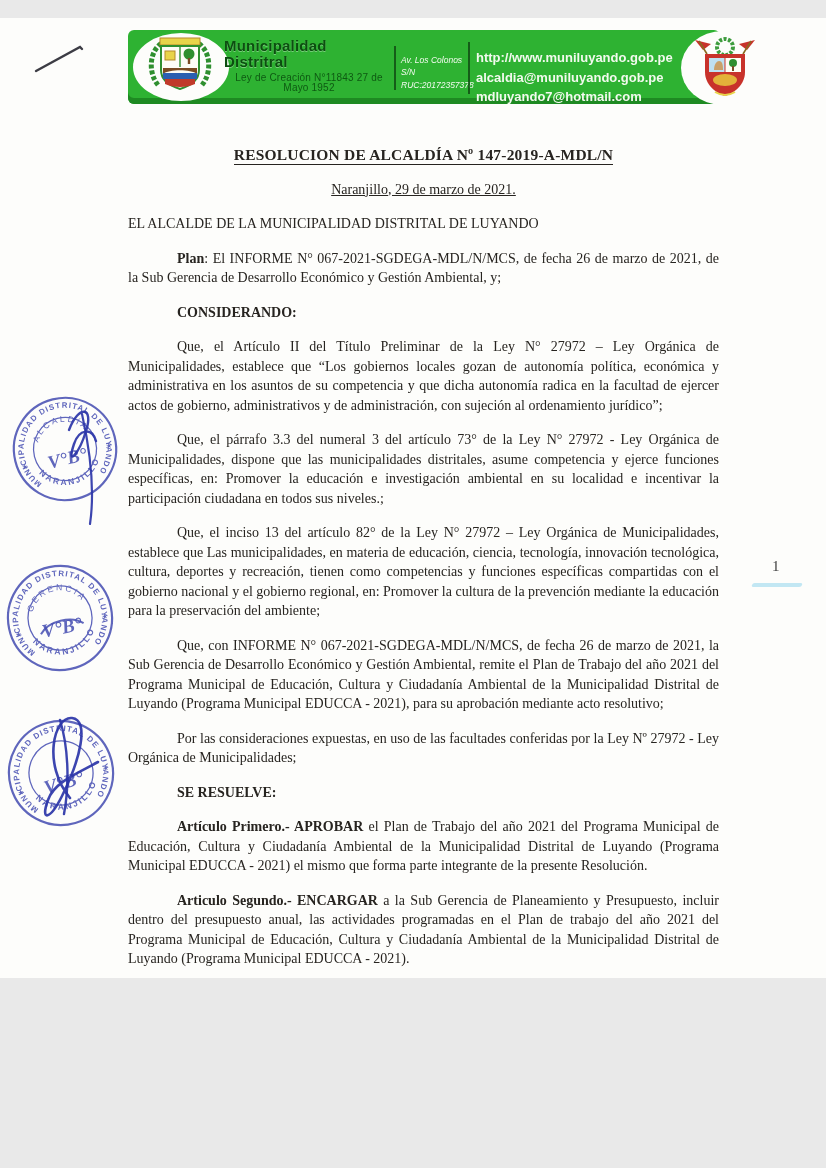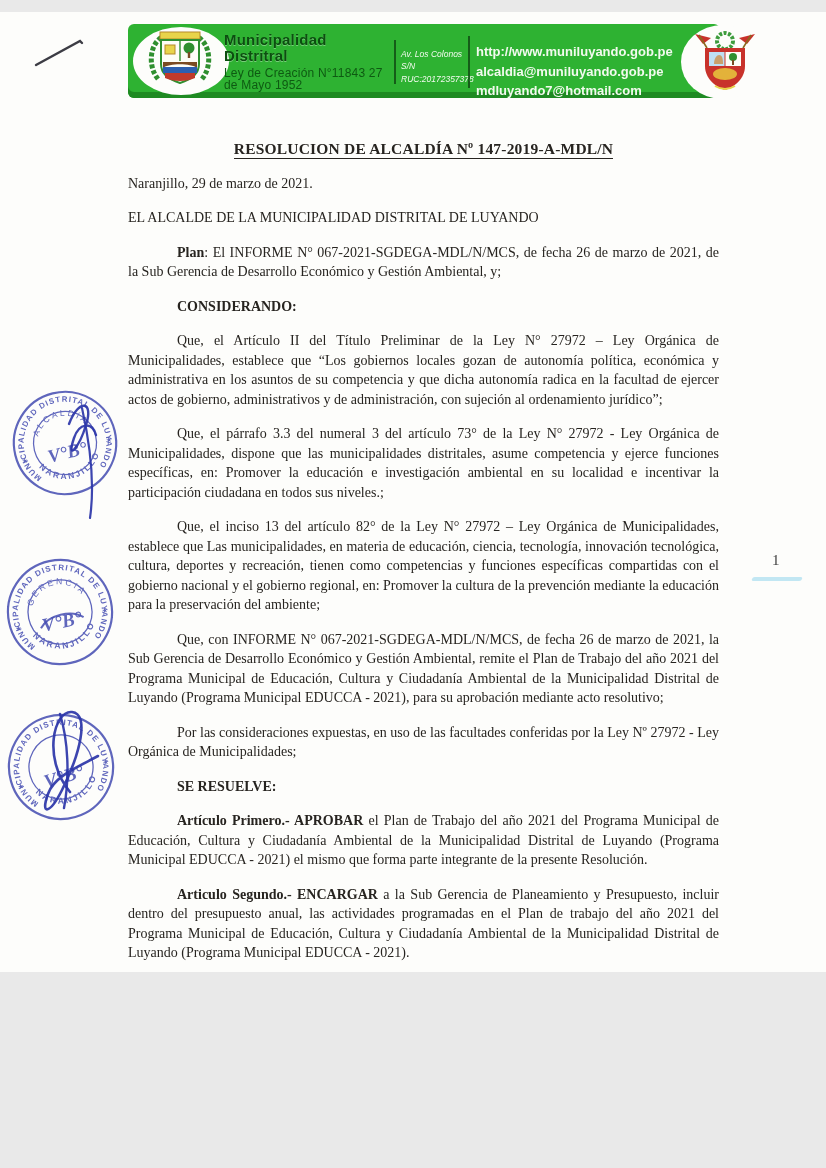--- a/index.html
+++ b/index.html
@@ -8,21 +8,21 @@
     --header-title:#0c4e10;
     --header-contact:#f2faee;
     --ink:#272420;
     --stamp-blue:#4a52b4;
     --sig-blue:#2b35a8;
     --accent-underline:#aedff0;
   }
   *{margin:0;padding:0;box-sizing:border-box;}
   html,body{background:#e9e9e9;}
   .page{
-    position:relative;width:826px;height:960px;margin:12px auto;
+    position:relative;width:826px;height:960px;margin:18px auto;
     background:#fdfdfb;overflow:hidden;
     font-family:"Liberation Serif", serif;color:var(--ink);padding-left:8px;
   }
   
   .banner{
     position:absolute;left:128px;top:12px;width:592px;height:74px;
     background:var(--banner-green);
     border-radius:6px;
     box-shadow:inset 0 -6px 0 var(--banner-dark);
   }
@@ -34,22 +34,22 @@
     position:absolute;left:681px;top:13px;width:84px;height:74px;
     background:#fdfdfb;border-radius:50%;
   }
   .org-block{position:absolute;left:224px;top:20px;width:170px;line-height:1.05;}
   .org-name{
     font-family:"Liberation Sans", sans-serif;font-weight:bold;
     font-size:15px;color:var(--header-title);letter-spacing:.2px;
     text-shadow:0 1px 0 rgba(255,255,255,.35);
   }
   .org-law{
-    font-family:"Liberation Sans", sans-serif;font-size:12px;
-    color:#0e5a12;margin-top:3px;letter-spacing:.2px;
+    font-family:"Liberation Sans", sans-serif;font-size:10px;
+    color:#0e5a12;margin-top:3px;letter-spacing:.2px;text-align:center;
   }
   .hdr-divider{position:absolute;width:2px;background:#114d14;opacity:.85;}
   .hdr-div1{left:394px;top:28px;height:44px;}
   .hdr-div2{left:468px;top:24px;height:52px;}
   .addr-block{
     position:absolute;left:401px;top:36px;width:64px;
     font-family:"Liberation Sans", sans-serif;font-size:8.5px;line-height:1.45;
     color:var(--header-contact);
     font-style:italic;
   }
@@ -57,21 +57,21 @@
     position:absolute;left:476px;top:30px;width:190px;
     font-family:"Liberation Sans", sans-serif;font-size:13px;line-height:1.5;
     color:var(--header-contact);
     font-weight:bold;
   }
   
   .doc{position:absolute;left:128px;top:127px;width:591px;font-size:14px;line-height:19.5px;}
   .doc p{margin:0 0 15px 0;}
   .doc-title{text-align:center;font-weight:bold;font-size:15.5px;letter-spacing:.2px;}
   .doc-title .u{border-bottom:1.6px solid var(--ink);padding-bottom:1px;}
-  .dateline{text-align:left;}
+  .dateline{text-align:center;text-decoration:underline;}
   .body-p{text-align:justify;text-indent:49px;}
   .lbl{font-weight:bold;text-indent:49px;}
   
   .pagenum{position:absolute;left:772px;top:540px;font-size:15px;color:#3e3e3e;}
   .pagenum-mark{
     position:absolute;left:752px;top:565px;width:50px;height:4px;
     background:var(--accent-underline);opacity:.75;border-radius:2px;transform:skewX(-20deg);
   }
   
   .stamp{position:absolute;opacity:.88;}

